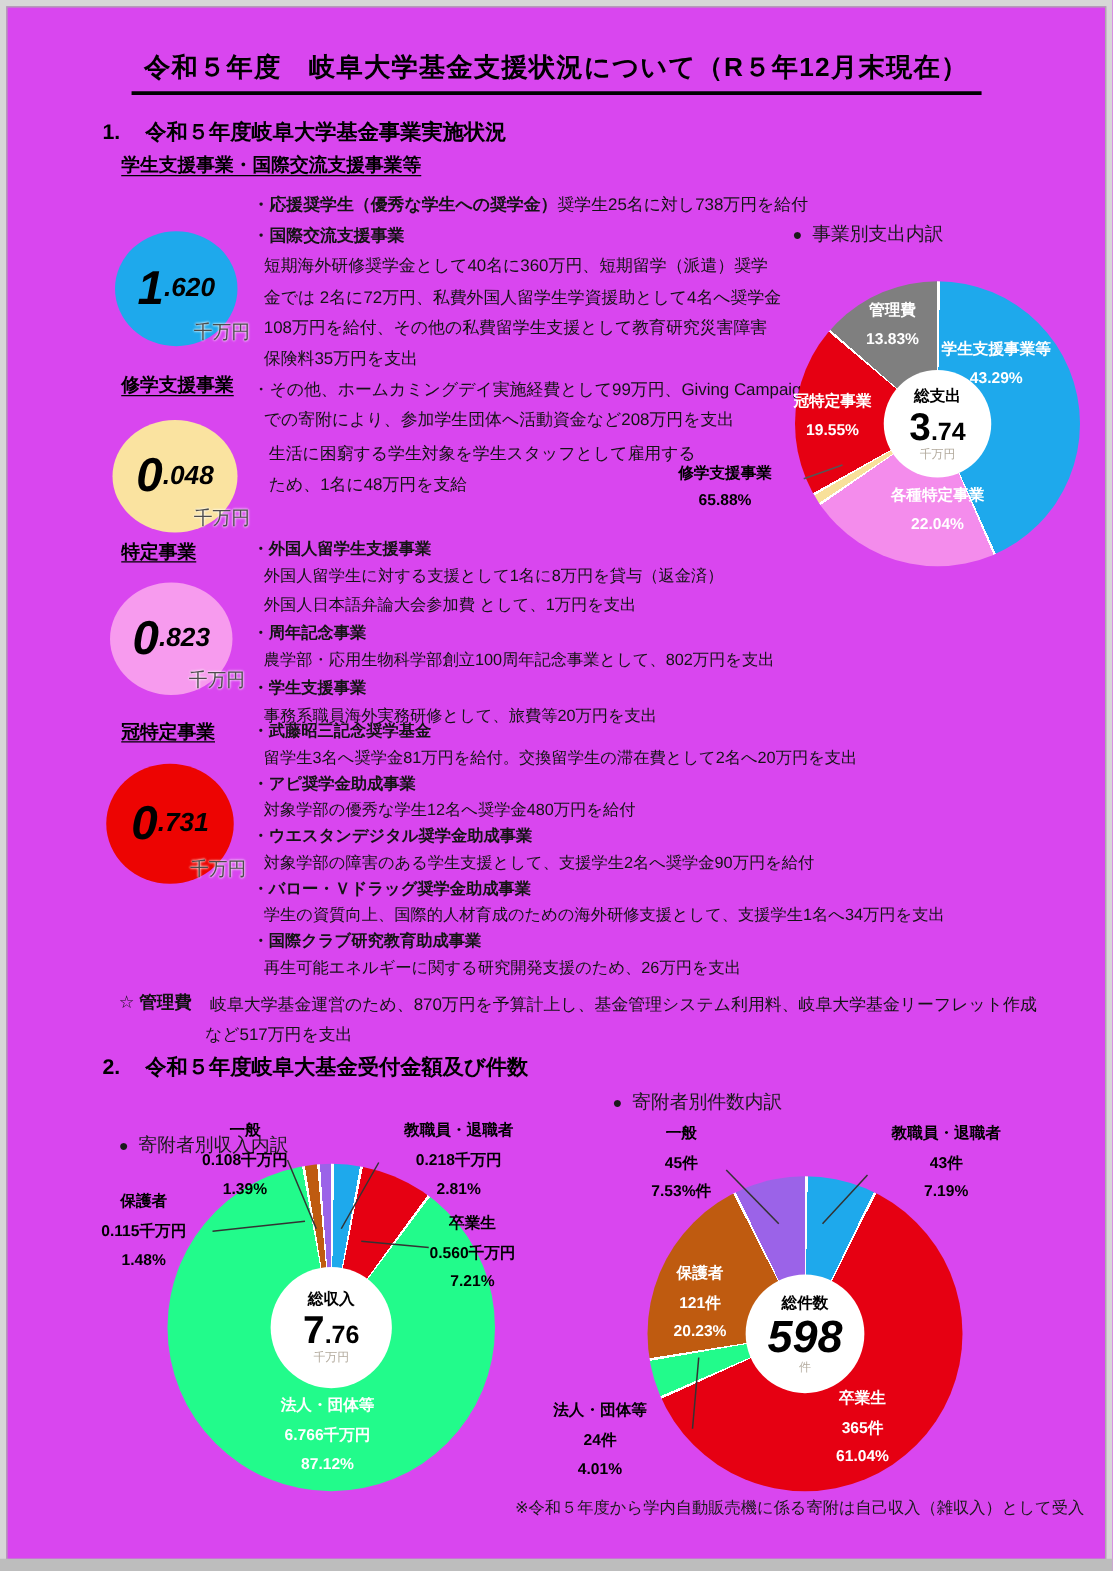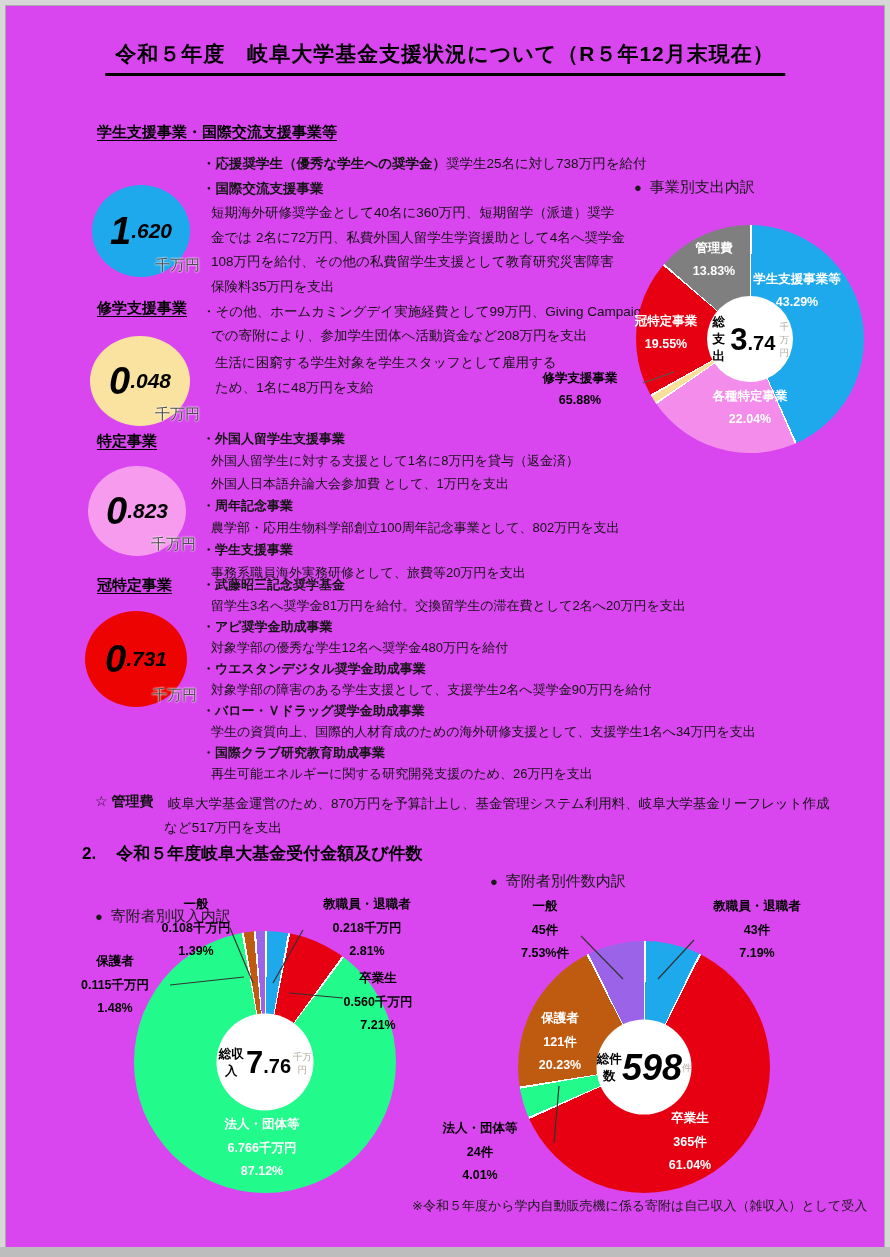--- a/index.html
+++ b/index.html
@@ -35,21 +35,21 @@
   .line{white-space:nowrap}
   .ind{padding-left:9px}
   .b{font-weight:bold}
 
   .chart-head{position:absolute;font-size:15px;white-space:nowrap;color:#1a1a1a}
   .bullet{margin-right:8px;font-size:13px}
   .donut{position:absolute;border-radius:50%}
   .hole{
     position:absolute;left:50%;top:50%;transform:translate(-50%,-50%);
     background:#fff;border-radius:50%;
-    display:flex;align-items:center;justify-content:center;text-align:center;
+    display:flex;flex-direction:column;align-items:center;justify-content:center;text-align:center;
   }
   .c-title{font-size:12.5px;font-weight:bold;color:#000;line-height:17px}
   .c-val{font-weight:bold;color:#000;line-height:1;white-space:nowrap}
   .c-int{font-size:31px}
   .c-int.xl{font-size:36px;font-style:italic}
   .c-dec{font-size:20px}
   .c-unit{font-size:9.5px;color:#b3ab9e;line-height:13px}
   .plabel{
     position:absolute;font-size:12.5px;font-weight:bold;text-align:center;
     line-height:23px;color:#000;white-space:nowrap;
@@ -61,20 +61,23 @@
   .kanri-text{position:absolute;font-size:13.5px;white-space:nowrap;color:#141414}
   .footnote{position:absolute;font-size:13px;white-space:nowrap;color:#1a1a1a}
 </style>
 </head>
 <body>
 
 <div class="page">
 
   <div class="title">令和５年度　岐阜大学基金支援状況について（R５年12月末現在）</div>
 
+  <div class="h1" style="left:76px;top:88px">
+    <span class="hnum">1.</span><span>令和５年度岐阜大学基金事業実施状況</span>
+  </div>
 
   <div class="subhead" style="left:91px;top:117px">学生支援事業・国際交流支援事業等</div>
 
   <div class="badge" style="left: 86px; top: 179px; width: 98px; height: 92px; background: rgb(30, 169, 236);">
     <span class="bint">1</span>
       <span class="bdec">.620</span>
     <span class="bunit">千万円</span>
   </div>
 
   <div class="tblock" style="left:196px;top:146px;font-size:13.5px;line-height:24.6px;">

